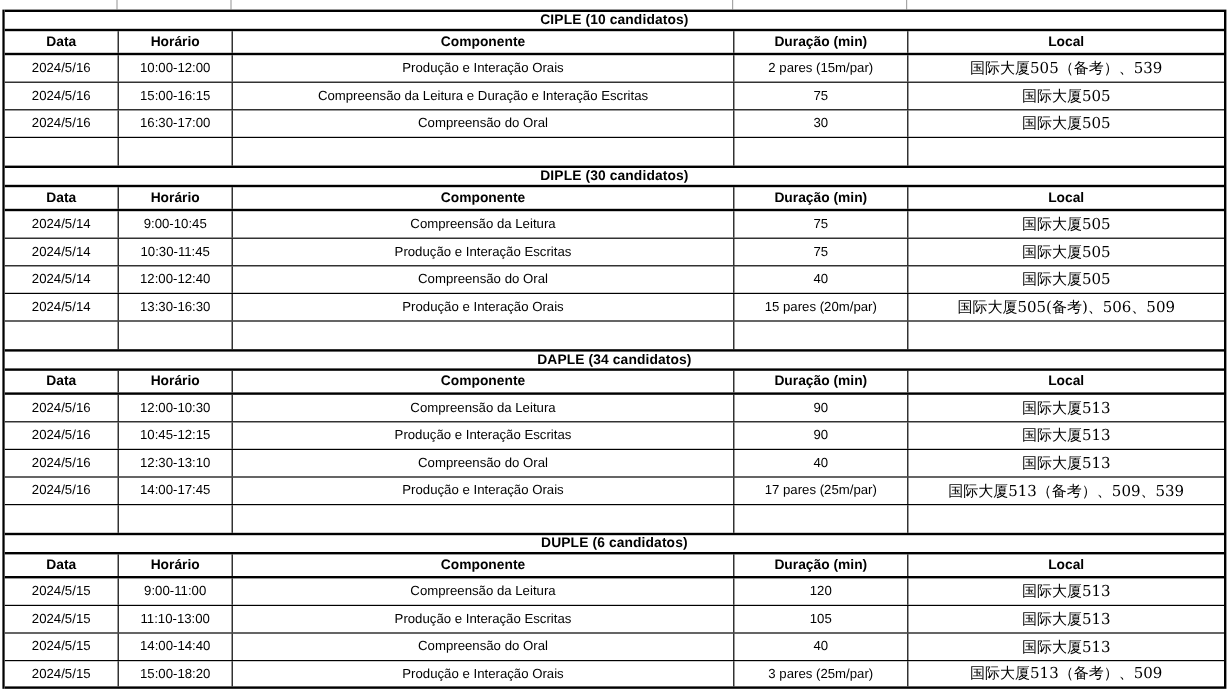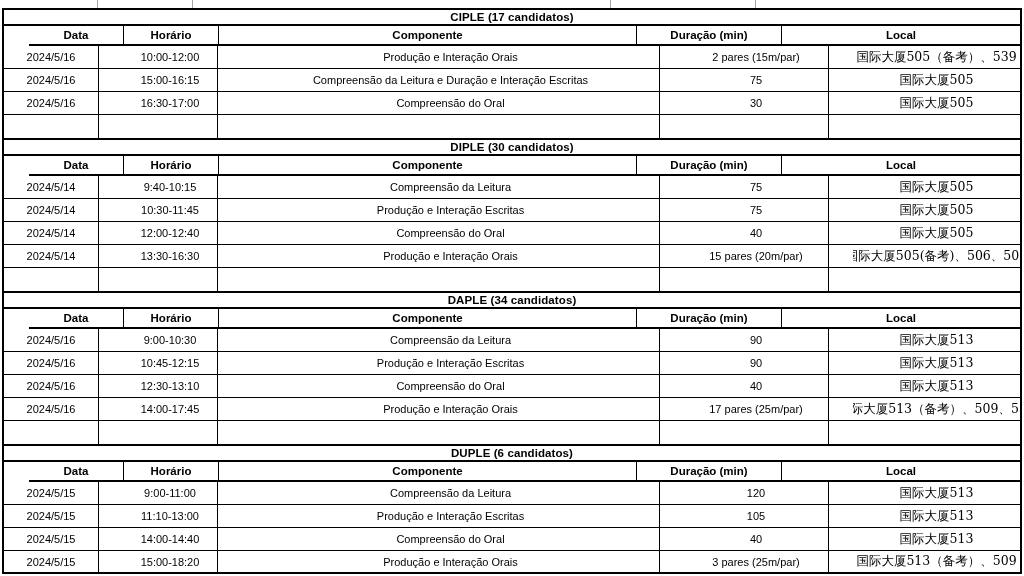--- a/index.html
+++ b/index.html
@@ -50,23 +50,22 @@
     align-items: center;
     justify-content: center;
     font-weight: bold;
     font-size: 11.5px;
     letter-spacing: 0.1px;
   }
   .header-row {
     height: 20px;
     border-bottom: 2px solid #000;
     font-weight: bold;
-    margin-left: 25px;
-  }
-  .data-row { height: 23px; gap: 24px; }
+  }
+  .data-row { height: 23px; }
   .section .data-row:last-child { border-bottom: 0; }
   .section:last-child .data-row:last-child { border-bottom: 2px solid #000; }
   .cell {
     display: flex;
     align-items: center;
     justify-content: center;
     border-right: 1px solid #000;
     box-sizing: border-box;
     font-size: 11px;
     white-space: nowrap;
@@ -88,21 +87,21 @@
 
 <div class="sliver">
   <div class="gridline" style="left:95px"></div>
   <div class="gridline" style="left:190px"></div>
   <div class="gridline" style="left:608px"></div>
   <div class="gridline" style="left:753px"></div>
 </div>
 
 <div class="table-wrap">
     <div class="section">
-      <div class="row title-row">CIPLE (17 candidatos)</div>
+      <div class="row title-row">CIPLE (10 candidatos)</div>
       <div class="row header-row">
         <div class="cell c0">Data</div>
         <div class="cell c1">Horário</div>
         <div class="cell c2">Componente</div>
         <div class="cell c3">Duração (min)</div>
         <div class="cell c4">Local</div>
       </div>
       <div class="row data-row">
         <div class="cell c0">2024/5/16</div>
         <div class="cell c1">10:00-12:00</div>
@@ -136,21 +135,21 @@
       <div class="row title-row">DIPLE (30 candidatos)</div>
       <div class="row header-row">
         <div class="cell c0">Data</div>
         <div class="cell c1">Horário</div>
         <div class="cell c2">Componente</div>
         <div class="cell c3">Duração (min)</div>
         <div class="cell c4">Local</div>
       </div>
       <div class="row data-row">
         <div class="cell c0">2024/5/14</div>
-        <div class="cell c1">9:40-10:15</div>
+        <div class="cell c1">9:00-10:45</div>
         <div class="cell c2">Compreensão da Leitura</div>
         <div class="cell c3">75</div>
         <div class="cell c4 local-cell">国际大厦505</div>
       </div>
       <div class="row data-row">
         <div class="cell c0">2024/5/14</div>
         <div class="cell c1">10:30-11:45</div>
         <div class="cell c2">Produção e Interação Escritas</div>
         <div class="cell c3">75</div>
         <div class="cell c4 local-cell">国际大厦505</div>
@@ -181,21 +180,21 @@
       <div class="row title-row">DAPLE (34 candidatos)</div>
       <div class="row header-row">
         <div class="cell c0">Data</div>
         <div class="cell c1">Horário</div>
         <div class="cell c2">Componente</div>
         <div class="cell c3">Duração (min)</div>
         <div class="cell c4">Local</div>
       </div>
       <div class="row data-row">
         <div class="cell c0">2024/5/16</div>
-        <div class="cell c1">9:00-10:30</div>
+        <div class="cell c1">12:00-10:30</div>
         <div class="cell c2">Compreensão da Leitura</div>
         <div class="cell c3">90</div>
         <div class="cell c4 local-cell">国际大厦513</div>
       </div>
       <div class="row data-row">
         <div class="cell c0">2024/5/16</div>
         <div class="cell c1">10:45-12:15</div>
         <div class="cell c2">Produção e Interação Escritas</div>
         <div class="cell c3">90</div>
         <div class="cell c4 local-cell">国际大厦513</div>

